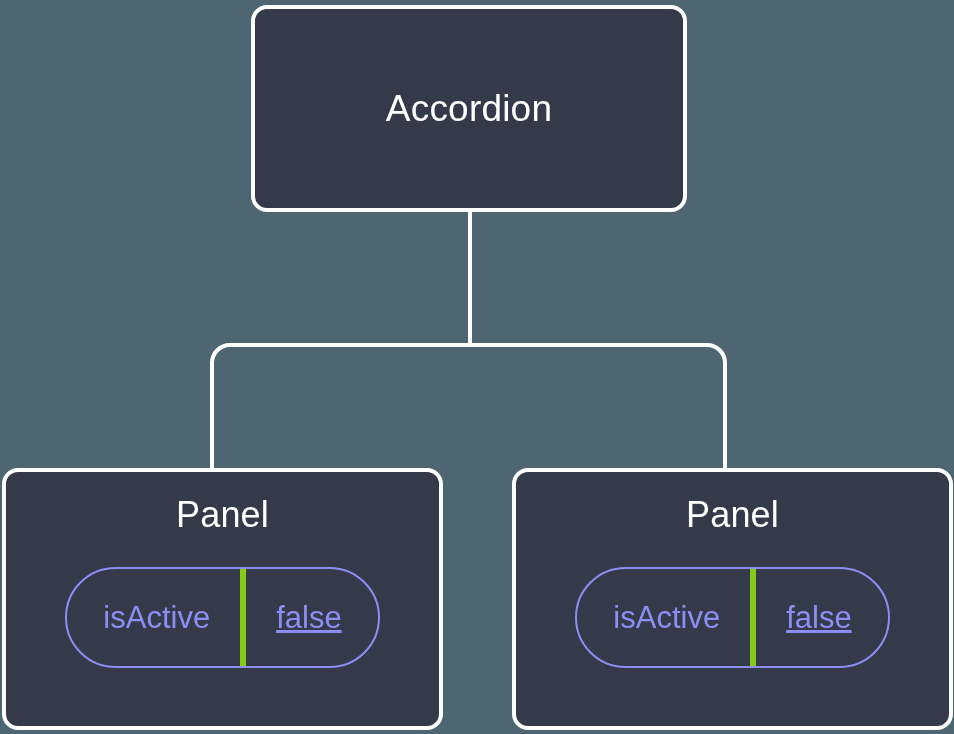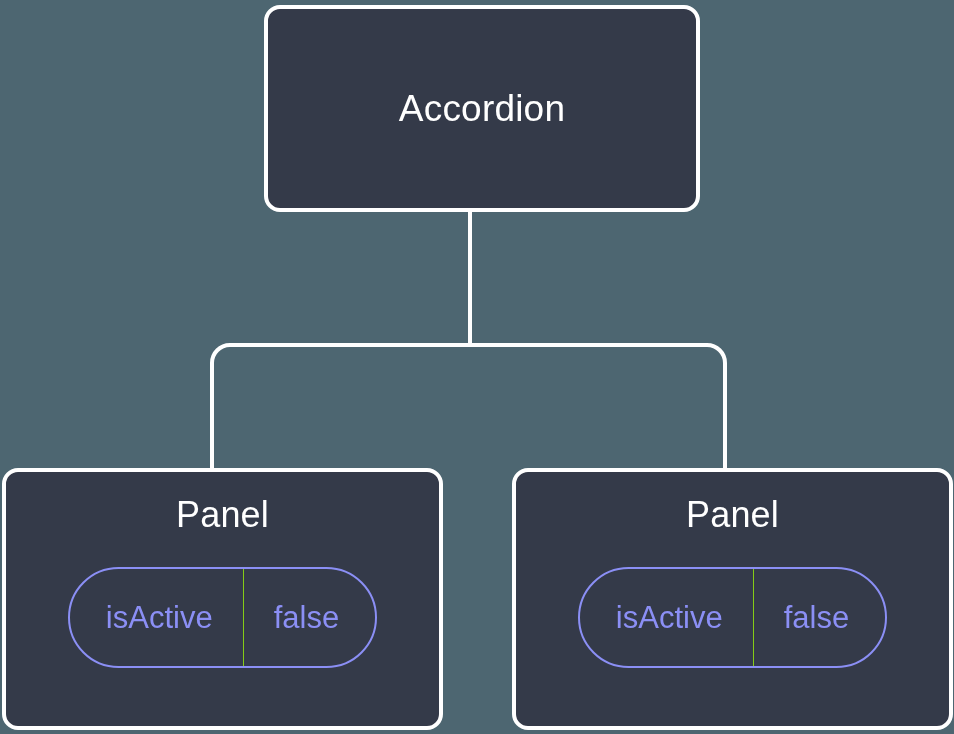--- a/index.html
+++ b/index.html
@@ -40,21 +40,21 @@
     border: 4px solid #ffffff;
     border-radius: 16px;
     z-index: 2;
     display: flex;
     flex-direction: column;
     align-items: center;
   }
 
   
   .node-root {
-    left: 264px;
+    left: 251px;
     top: 5px;
     width: 436px;
     height: 207px;
     justify-content: center;
   }
   .node-root .node-title {
     font-size: 37px;
     line-height: 1;
   }
 
@@ -99,21 +99,22 @@
     font-size: 31px;
     font-weight: 400;
     white-space: nowrap;
     line-height: 1;
   }
   .prop-key {
     padding: 0 30px 0 36px;
   }
   .prop-value {
     padding: 0 36px 0 30px;
-    border-left: 1px solid #84cc16;
+    border-left: 6px solid #84cc16;
+    text-decoration: underline;
   }
 </style>
 </head>
 <body>
 
 <div id="canvas">
 
   <svg id="edges" viewBox="0 0 954 734" width="954" height="734" xmlns="http://www.w3.org/2000/svg">
     <path d="M 470 208 L 470 345" fill="none" stroke="#ffffff" stroke-width="4" stroke-linecap="butt"></path>
     <path d="M 470 345 L 230 345 A 18 18 0 0 0 212 363 L 212 472" fill="none" stroke="#ffffff" stroke-width="4" stroke-linecap="butt"></path>

